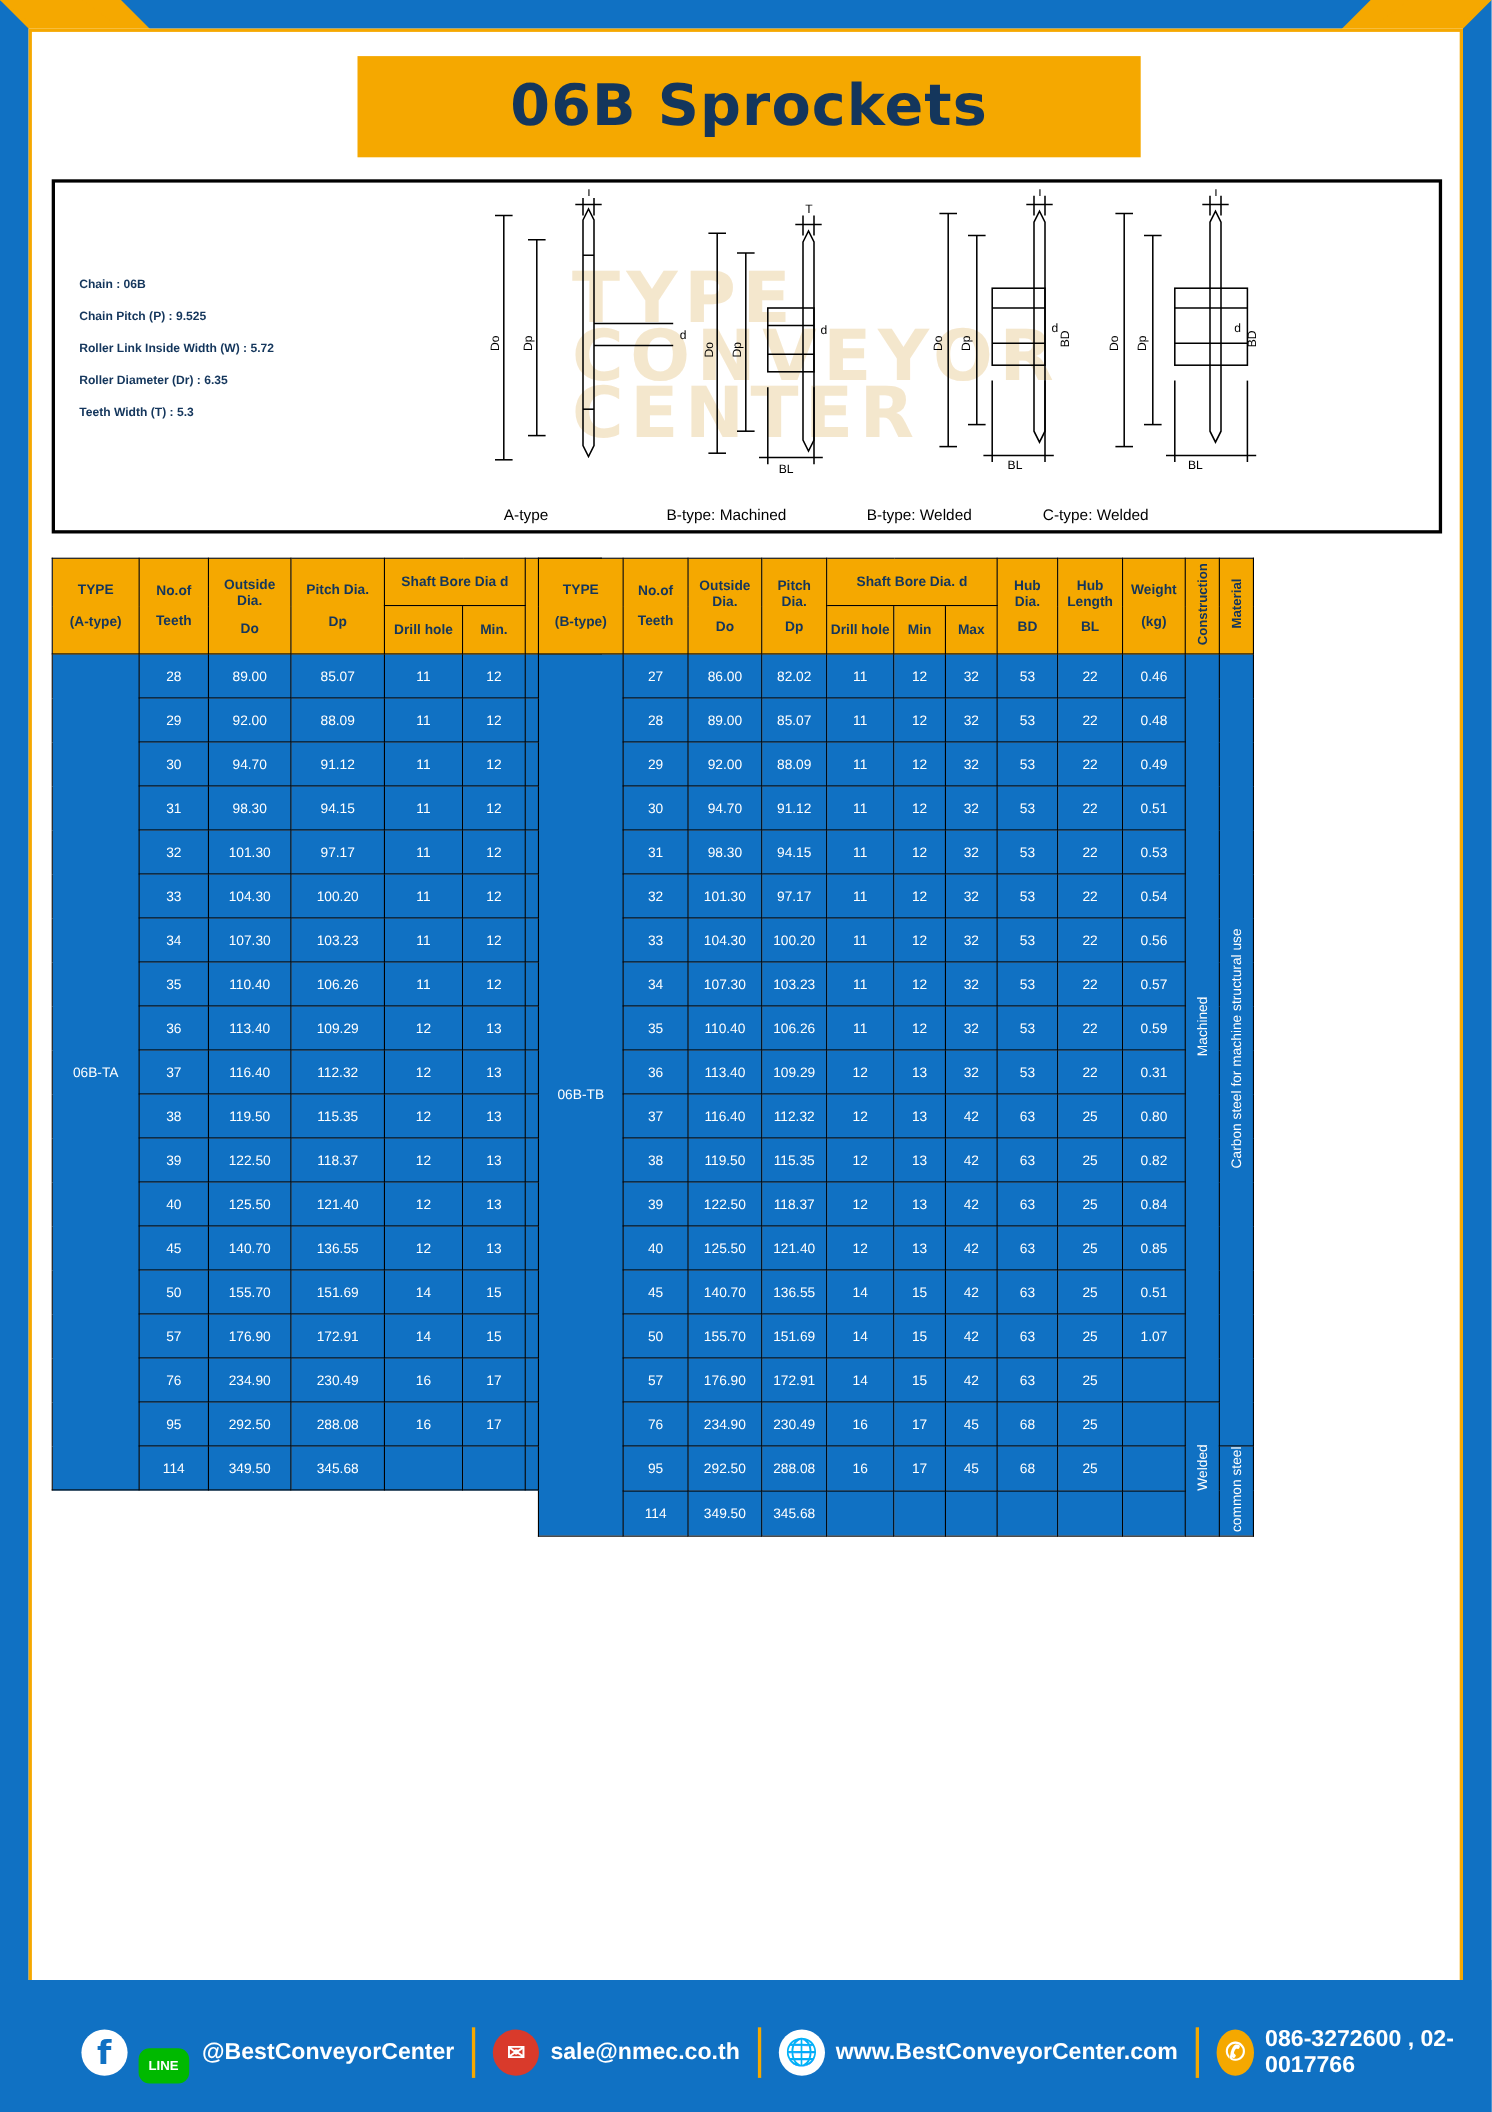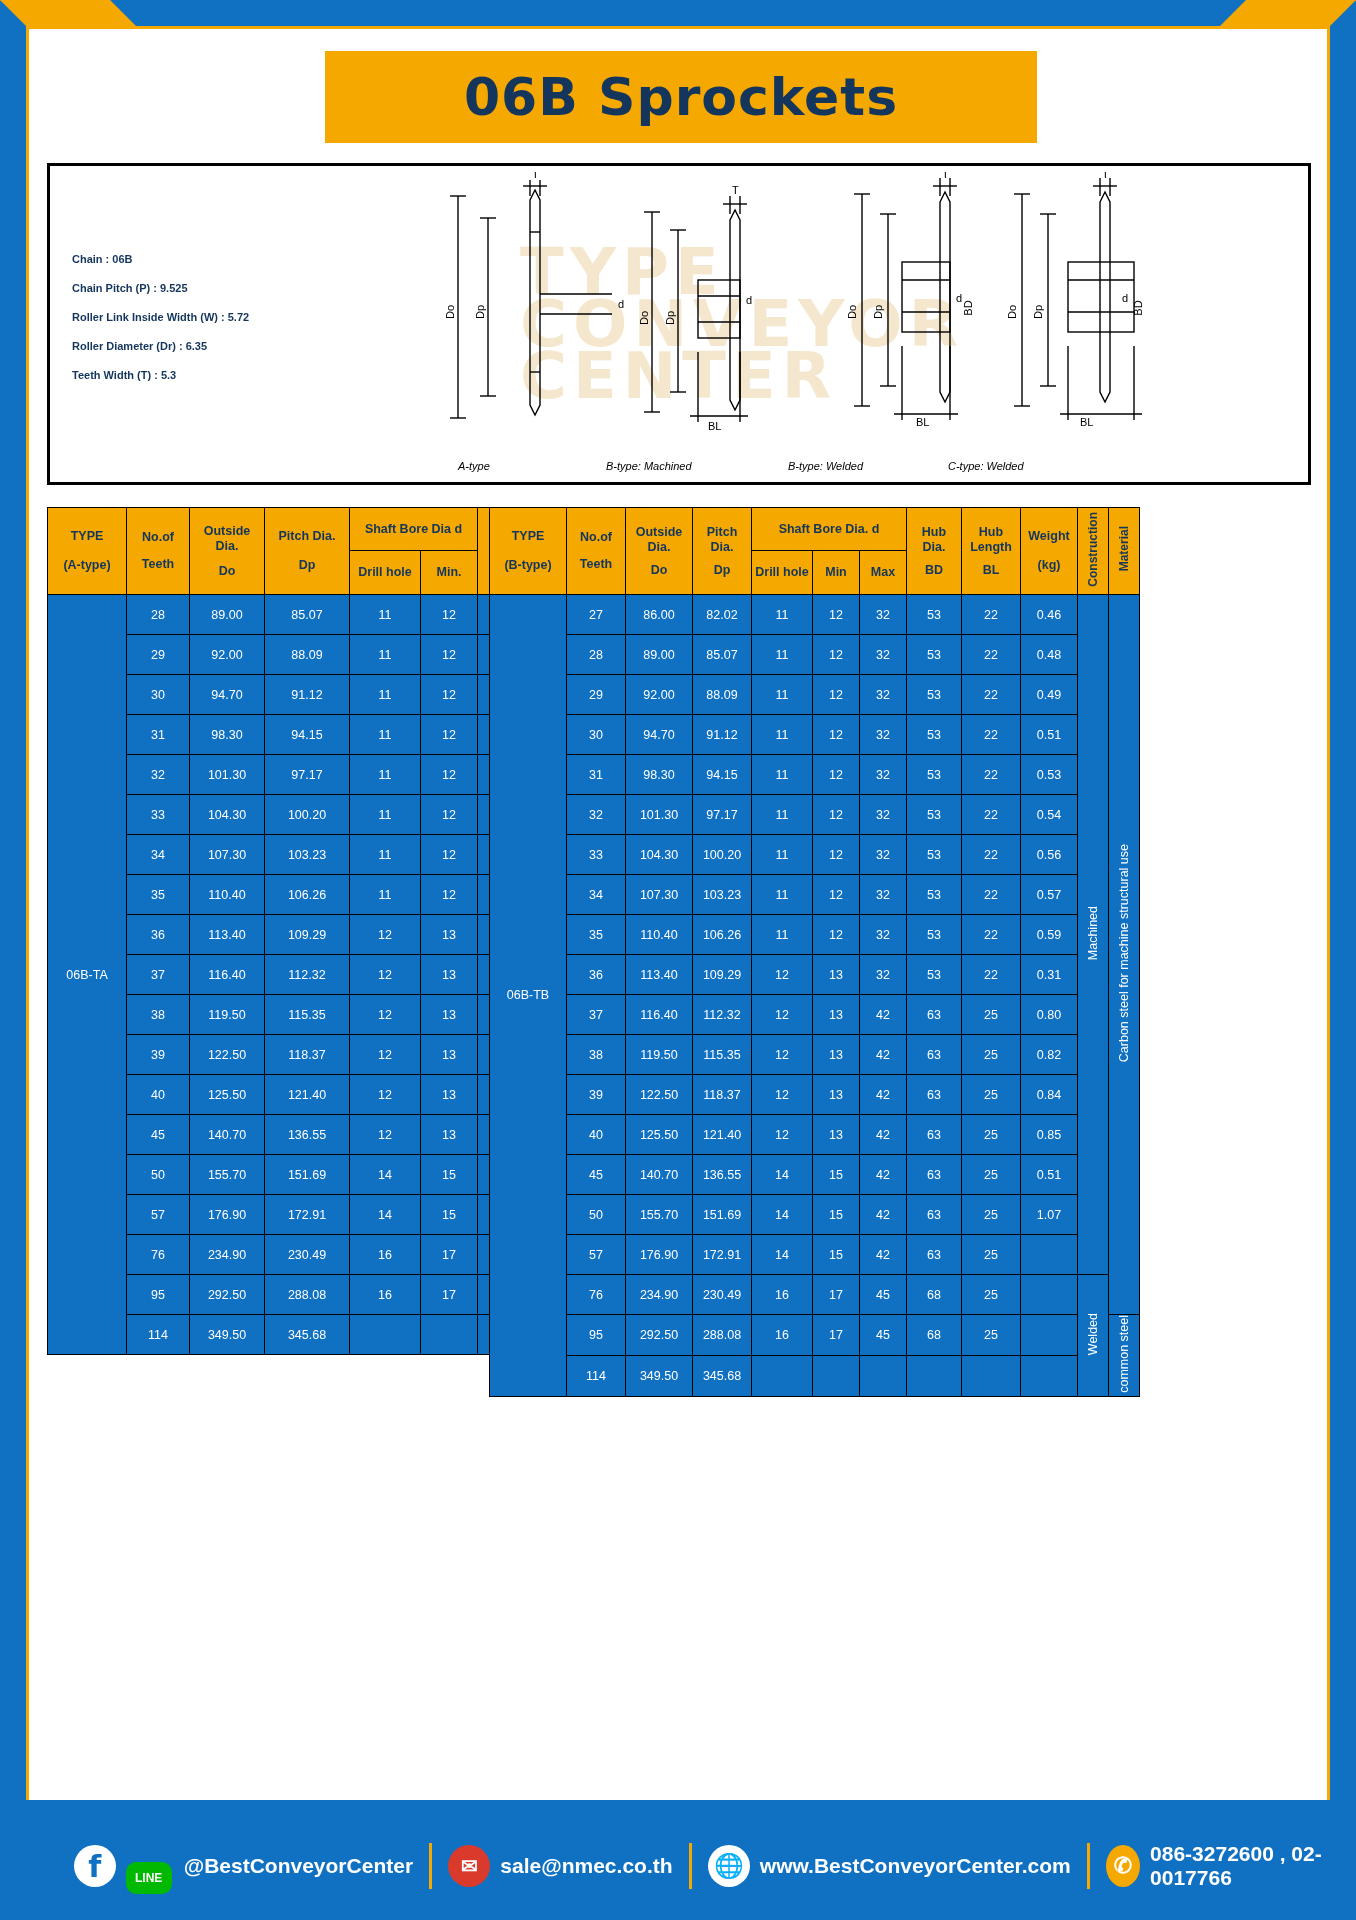--- a/index.html
+++ b/index.html
@@ -44,21 +44,21 @@
     border:3px solid #000;background:#fff;box-sizing:border-box;
   }
   .spec-text{position:absolute;left:22px;top:68px;color:#14365c;font-size:11px;line-height:29px;font-weight:bold;margin-top:11px;}
   .spec-text div{white-space:nowrap;}
   .watermark{
     position:absolute;left:470px;top:80px;font-size:64px;font-weight:bold;
     color:#f3e3c5;opacity:.85;letter-spacing:6px;line-height:52px;
     font-family:"DejaVu Sans",sans-serif;pointer-events:none;
   }
   .drawings{position:absolute;left:330px;top:6px;width:930px;height:310px;}
-  .dwg-label{position:absolute;font-size:11px;color:#000;font-style:italic;}
+  .dwg-label{position:absolute;font-size:14px;color:#000;}
 
   
   .tbl-wrap{position:absolute;top:478px;}
   table.sp{border-collapse:collapse;font-size:12.5px;color:#fff;}
   table.sp td,table.sp th{
     border:1px solid #000;text-align:center;vertical-align:middle;
     background:#1071c3;padding:0;height:39px;color:#fff;font-weight:normal;
   }
   table.sp thead th{
     background:#f5a800;color:#14365c;font-weight:bold;font-size:12.5px;

